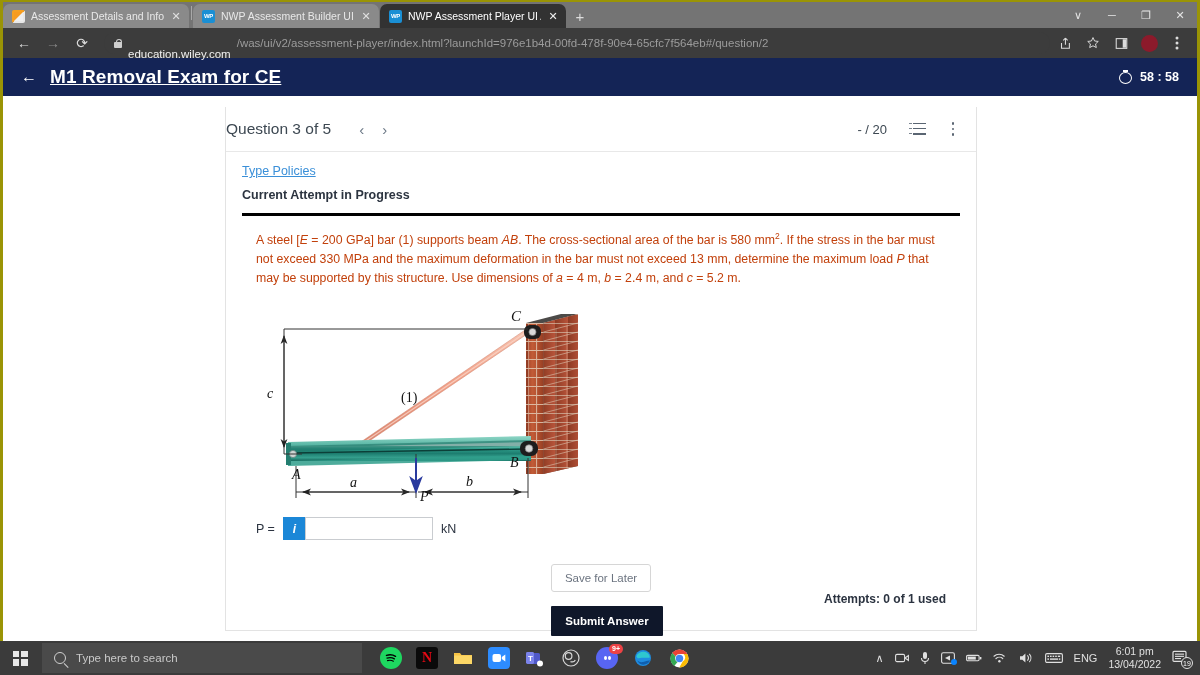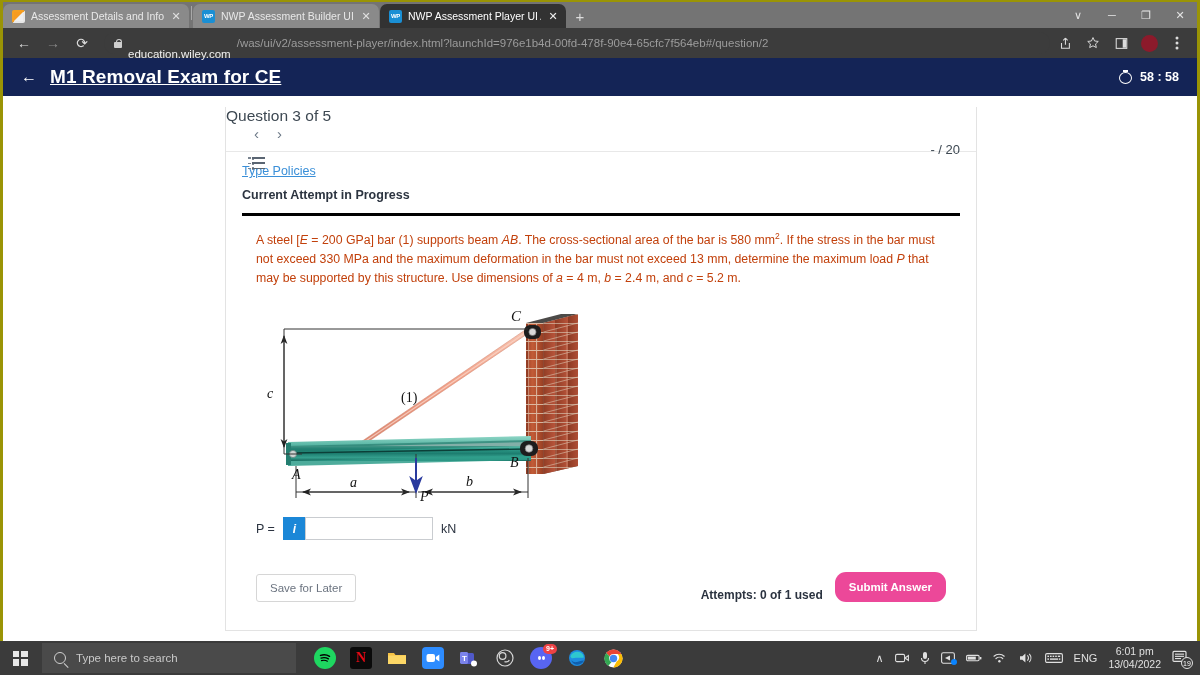--- a/index.html
+++ b/index.html
@@ -120,23 +120,22 @@
   .page {
     position: absolute; left: 0; top: 94px; right: 0; bottom: 0;
     background: #fff;
   }
   .card {
     position: absolute; left: 222px; top: 11px; width: 752px; bottom: 10px;
     background: #fff; border: 1px solid #e3e3e3; border-top: none;
     box-shadow: 0 0 0 0 transparent;
   }
   .qhead {
-    height: 45px; display: flex; padding: 0 16px 0 0;
+    height: 45px; display: flex; align-items: center; padding: 0 16px 0 0;
     border-bottom: 1px solid #e8e8e8;
-    flex-direction: column;
   }
   .qhead .qlabel { font-size: 15.5px; color: #3d4852; margin-left: 0; }
   .pager { display: flex; align-items: center; gap: 18px; margin-left: 28px; }
   .pager span { color: #6b7886; font-size: 15px; }
   .qhead .score { margin-left: auto; font-size: 13px; color: #3d4852; }
   .listicon { margin-left: 22px; width: 17px; height: 13px; position: relative; }
   .listicon i {
     position: absolute; right: 0; width: 13px; height: 1.6px; background: #5a6572; display:block;
   }
   .listicon i:nth-child(1){ top:0 } .listicon i:nth-child(2){ top:5.3px } .listicon i:nth-child(3){ top:10.6px }
@@ -175,47 +174,47 @@
     justify-content: center; font-size: 12px; font-weight: bold; font-style: italic;
     border: 1px solid #1b87d7; border-right: none;
   }
   .ansinput {
     width: 128px; height: 23px; border: 1px solid #c9ccd0; background: #fff;
     font-size: 12px; padding: 0 5px; color: #333; outline: none;
     font-family: "Liberation Sans", sans-serif;
   }
   .unit { font-size: 12.5px; color: #2b3340; }
 
-  .actions { display: flex; align-items: flex-end; margin: 32px 14px 0 14px; }
+  .actions { display: flex; align-items: center; margin: 24px 14px 0 14px; flex-direction: column; }
   .savebtn {
     border: 1px solid #d6d6d6; background: #fff; color: #6c7480; font-size: 11.5px;
     padding: 7px 13px; border-radius: 3px; font-family: "Liberation Sans", sans-serif;
   }
   .attempts { margin-left: auto; font-size: 12px; font-weight: bold; color: #2b3340; }
   .submitbtn {
-    margin-left: 12px; background: #ec4899; color: #fff; border: none; border-radius: 11px;
+    margin-left: 12px; background: #0f172a; color: #fff; border: none; border-radius: 1px;
     font-size: 11.5px; padding: 9px 14px; font-weight: 600;
     font-family: "Liberation Sans", sans-serif;
   }
 
   
   .taskbar {
     position: absolute; left: 0; bottom: 0; width: 1200px; height: 34px;
     background: #3b3b3b; display: flex; align-items: center;
   }
   .startbtn {
     width: 40px; height: 34px; display: flex; align-items: center; justify-content: center;
   }
   .winlogo {
     width: 15px; height: 15px; display: grid; grid-template-columns: 1fr 1fr;
     grid-template-rows: 1fr 1fr; gap: 1.6px;
   }
   .winlogo span { background: #e8e8e8; display: block; }
   .searchbox {
-    width: 254px; height: 30px; background: #4a4a4a; display: flex; align-items: center;
+    width: 320px; height: 30px; background: #4a4a4a; display: flex; align-items: center;
     gap: 10px; padding: 0 12px; color: #c9c9c9; font-size: 11.5px; margin-left: 2px;
   }
   .magnifier {
     width: 12px; height: 12px; border: 1.4px solid #cfcfcf; border-radius: 50%;
     position: relative; flex: 0 0 12px;
   }
   .magnifier:after {
     content: ""; position: absolute; right: -4px; bottom: -3px; width: 6px; height: 1.4px;
     background: #cfcfcf; transform: rotate(45deg);
   }

